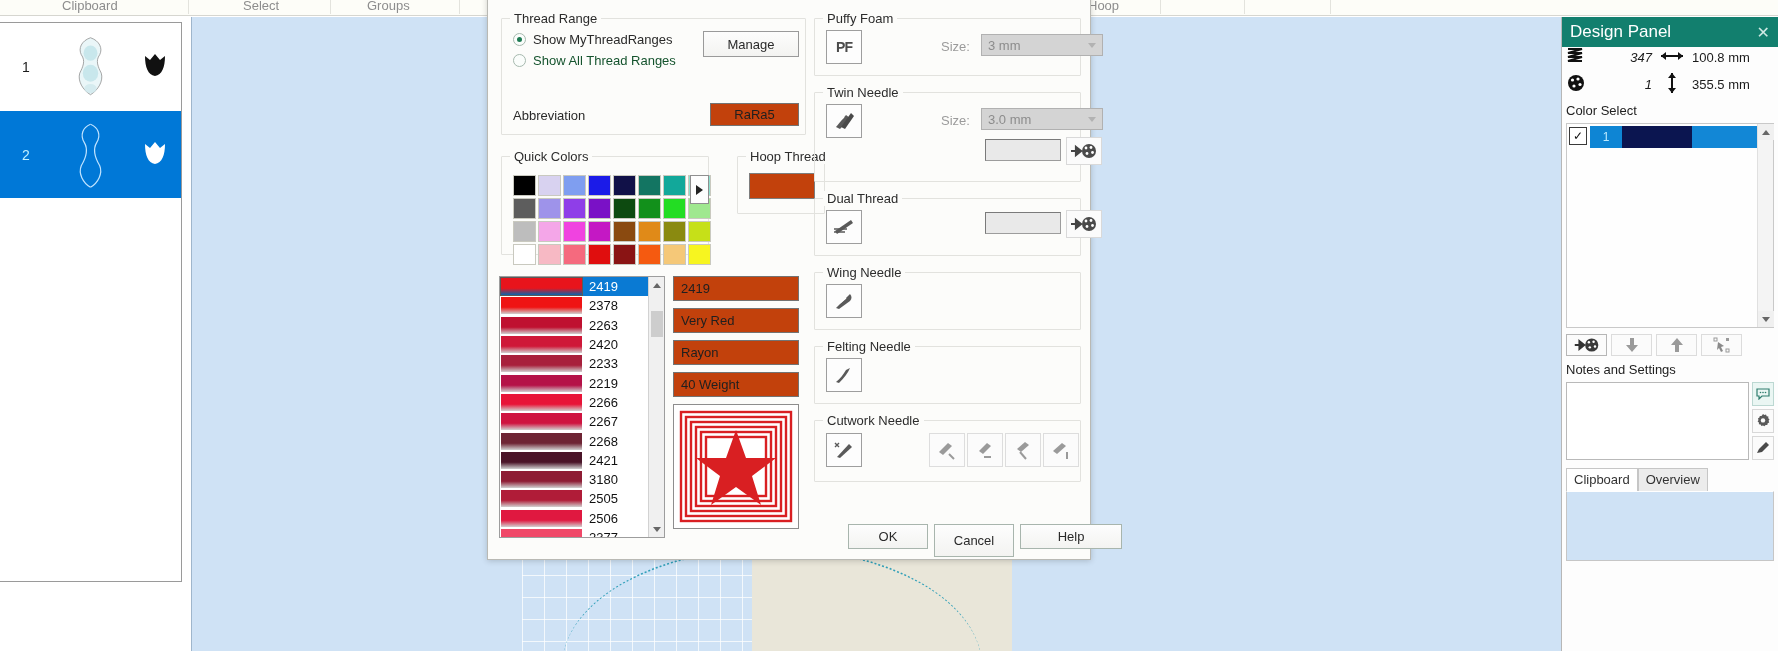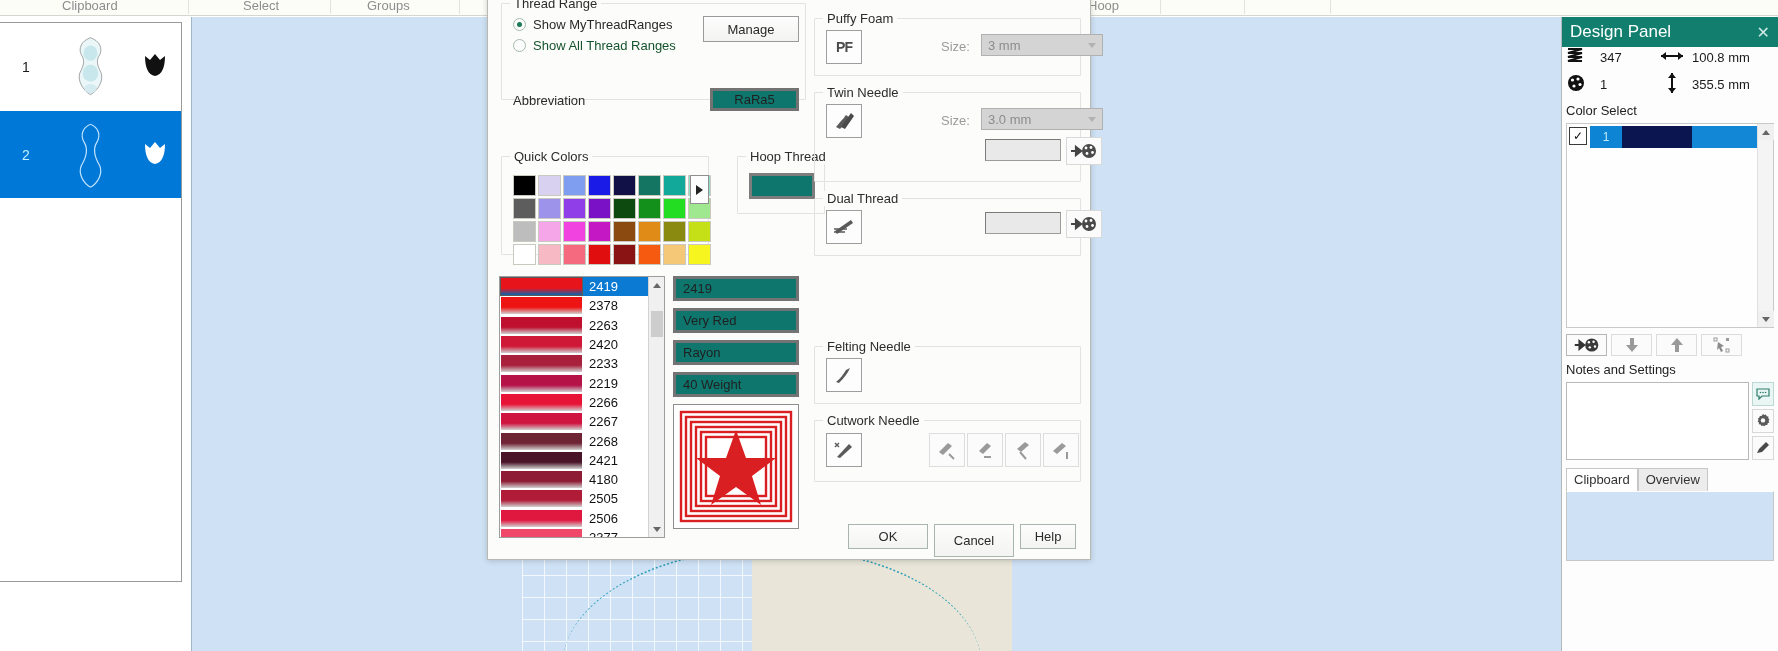--- a/index.html
+++ b/index.html
@@ -109,21 +109,21 @@
   }
   .combo .chev {
     margin-left: auto; width: 0; height: 0;
     border-left: 4px solid transparent; border-right: 4px solid transparent;
     border-top: 5px solid #7a7a7a;
   }
   .combo.disabled { color: #8c8c8c; }
   .combo.disabled .chev { border-top-color: #b2b2b2; }
 
   .tbox {
-    position: absolute; background: #0f766e; border: 3px solid #737373;
+    position: absolute; background: #c2410c; border: 1px solid #737373;
     display: flex; align-items: center; padding: 0 7px; font-size: 13px;
     color: #1f1f1f;
   }
   .tbox.sunken { background: #e9e9e9; border: 1px solid #9c9c9c;
     border-top-color:#7a7a7a; border-left-color:#7a7a7a; }
 
   .lbl { position: absolute; font-size: 13px; color: #2a2a2a; white-space: nowrap; }
   .lbl.dim { color: #9b9b9b; }
 
   
@@ -204,21 +204,21 @@
   .dp-title {
     height: 30px; background: #127f6e; color: #fff; font-size: 17px;
     display: flex; align-items: center; padding: 0 8px;
   }
   .dp-x { margin-left: auto; font-size: 16px; color: #cfe9e4; }
   .dp-sec { font-size: 13px; color: #222; padding: 6px 0 3px 4px; }
   .info-grid {
     display: grid; grid-template-columns: 34px 52px 40px auto;
     align-items: center; row-gap: 4px; padding-left: 4px; font-size: 13px;
   }
-  .info-grid .n { text-align: left; }
+  .info-grid .n { text-align: right; font-style: italic; }
   .cs-box {
     position: relative; margin: 2px 4px 0 4px; height: 205px;
     background: #fefefe; border: 1px solid #c9c9c9;
   }
   .cs-row { display: flex; align-items: stretch; height: 22px; margin: 2px; }
   .cs-check {
     width: 18px; height: 18px; border: 1px solid #3a3a3a; background: #fff;
     display: flex; align-items: center; justify-content: center;
     font-size: 12px; color: #111; margin: 1px 3px 0 0; flex: none;
   }
@@ -311,21 +311,21 @@
       <span class="design-flag">
         <svg width="22" height="24" viewBox="0 0 22 24">
           <path d="M1 3 C1 14 4 22 11 23 C18 22 21 14 21 3 L16 7 L11 1 L6 7 Z" fill="#fff"></path>
         </svg>
       </span>
     </div>
   </div>
 
   <div class="dialog">
 
-    <div class="grp" style="left:13px; top:12px; width:305px; height:97px;text-decoration:underline;">
+    <div class="grp" style="left:13px; top:27px; width:305px; height:117px;text-decoration:underline;">
       <span class="grp-title">Thread Range</span>
 
       <div class="radio-row" style="left:11px; top:13px;">
         <span class="radio on"></span>
         <span class="radio-lbl">Show MyThreadRanges</span>
       </div>
       <div class="radio-row" style="left:11px; top:34px;">
         <span class="radio"></span>
         <span class="radio-lbl dim">Show All Thread Ranges</span>
       </div>
@@ -420,21 +420,21 @@
           <div class="tl-row">
             <div class="tl-chip" style="background: linear-gradient(rgb(110, 36, 52) 0%, rgb(110, 36, 52) 60%, rgba(0, 0, 0, 0.18) 100%);"></div>
             <span class="tl-code">2268</span>
           </div>
           <div class="tl-row">
             <div class="tl-chip" style="background: linear-gradient(rgb(74, 20, 40) 0%, rgb(74, 20, 40) 60%, rgba(0, 0, 0, 0.18) 100%);"></div>
             <span class="tl-code">2421</span>
           </div>
           <div class="tl-row">
             <div class="tl-chip" style="background: linear-gradient(rgb(142, 28, 52) 0%, rgb(142, 28, 52) 60%, rgba(0, 0, 0, 0.18) 100%);"></div>
-            <span class="tl-code">4180</span>
+            <span class="tl-code">3180</span>
           </div>
           <div class="tl-row">
             <div class="tl-chip" style="background: linear-gradient(rgb(176, 28, 56) 0%, rgb(176, 28, 56) 60%, rgba(0, 0, 0, 0.18) 100%);"></div>
             <span class="tl-code">2505</span>
           </div>
           <div class="tl-row">
             <div class="tl-chip" style="background: linear-gradient(rgb(224, 24, 64) 0%, rgb(224, 24, 64) 60%, rgba(0, 0, 0, 0.18) 100%);"></div>
             <span class="tl-code">2506</span>
           </div>
           <div class="tl-row">
@@ -526,20 +526,29 @@
           <path d="M0 9 L7 9 M5 5 L10 9 L5 13 Z" stroke="#444" stroke-width="2.2" fill="#444"></path>
           <circle cx="18" cy="9" r="7" fill="#4a4a4a"></circle>
           <circle cx="15" cy="6" r="1.4" fill="#fff"></circle>
           <circle cx="20" cy="5.5" r="1.4" fill="#fff"></circle>
           <circle cx="21.5" cy="10.5" r="1.4" fill="#fff"></circle>
           <circle cx="16" cy="11.5" r="1.4" fill="#fff"></circle>
         </svg>
       </div>
     </div>
 
+    <div class="grp" style="left:326px; top:281px; width:267px; height:58px;">
+      <span class="grp-title">Wing Needle</span>
+      <div class="icobtn" style="left:11px; top:11px;">
+        <svg width="22" height="20" viewBox="0 0 22 20">
+          <path d="M3 17 L17 3 C19 5 19 8 17 10 L6 18 Z" fill="#5a5a5a"></path>
+          <path d="M7 12 L13 7" stroke="#fff" stroke-width="1.4"></path>
+        </svg>
+      </div>
+    </div>
 
     <div class="grp" style="left:326px; top:355px; width:267px; height:58px;">
       <span class="grp-title">Felting Needle</span>
       <div class="icobtn" style="left:11px; top:11px;">
         <svg width="22" height="20" viewBox="0 0 22 20">
           <path d="M3 17 C7 14 10 10 13 5 L17 3 C15 8 11 13 6 18 Z" fill="#5a5a5a"></path>
         </svg>
       </div>
     </div>
 
@@ -572,21 +581,21 @@
       <div class="icobtn flat" style="left:228px; top:12px;">
         <svg width="22" height="20" viewBox="0 0 22 20">
           <path d="M3 11 L12 3 L16 6 L7 14 Z" fill="#9a9a9a"></path>
           <path d="M17 12 L17 19" stroke="#9a9a9a" stroke-width="2"></path>
         </svg>
       </div>
     </div>
 
     <div class="btn" style="position:absolute; left:360px; top:533px; width:80px; height:25px;">OK</div>
     <div class="btn" style="position:absolute; left:446px; top:533px; width:80px; height:33px;">Cancel</div>
-    <div class="btn" style="position:absolute; left:532px; top:533px; width:56px; height:25px;">Help</div>
+    <div class="btn" style="position:absolute; left:532px; top:533px; width:102px; height:25px;">Help</div>
   </div>
 
   <div class="dpanel">
     <div class="dp-title">
       <span>Design Panel</span>
       <span class="dp-x">✕</span>
     </div>
 
     <div class="info-grid">
       <span>

